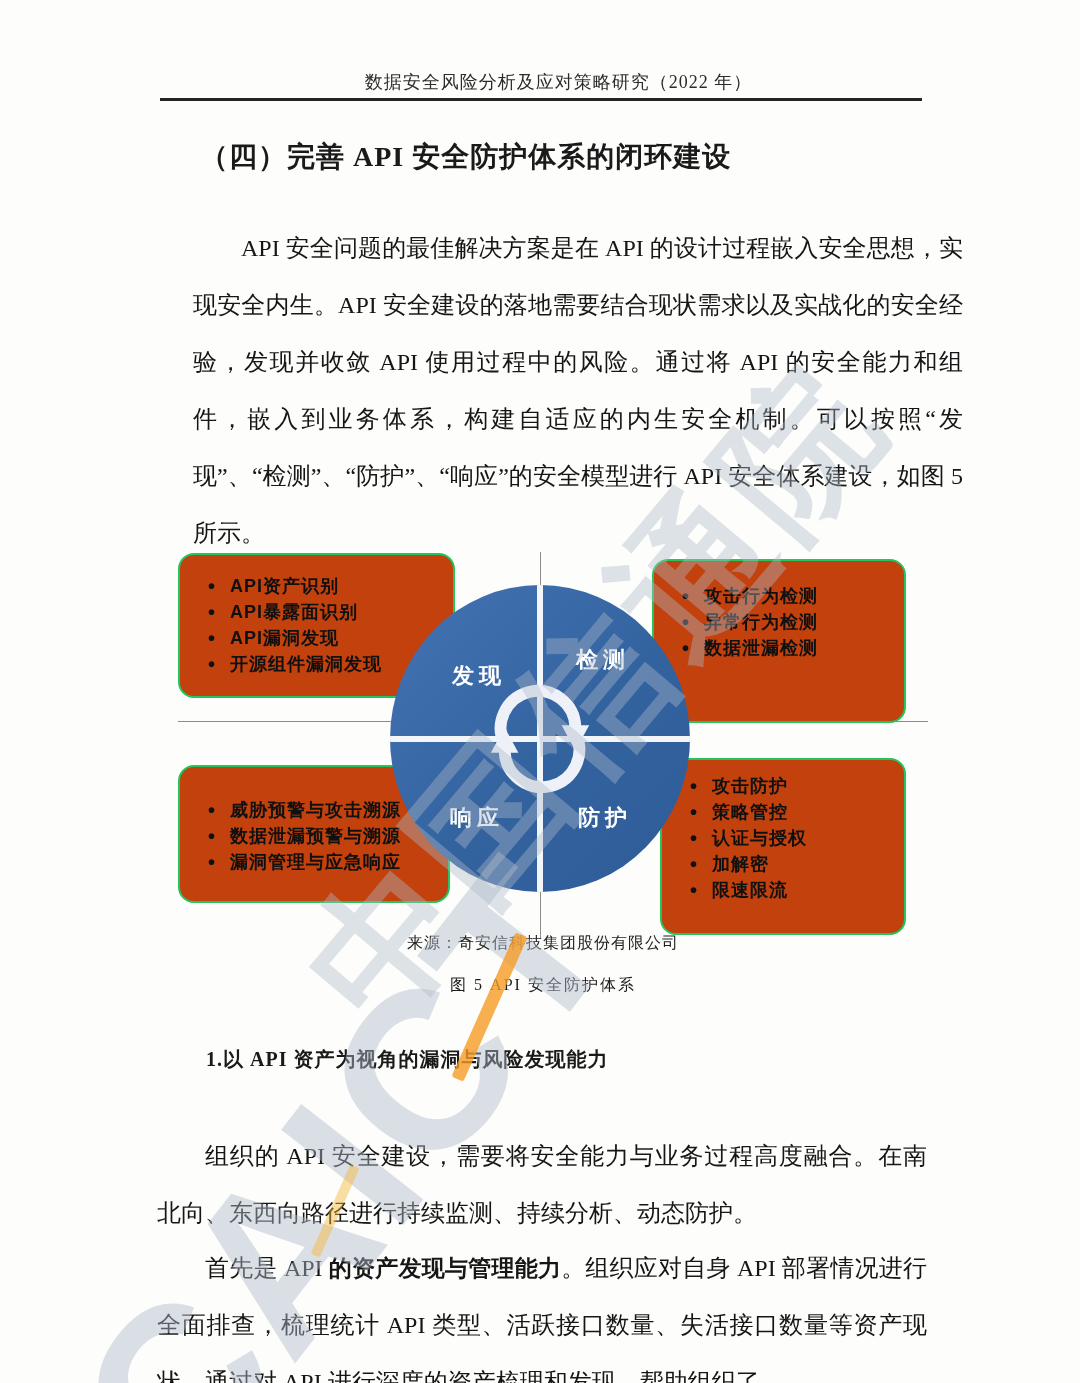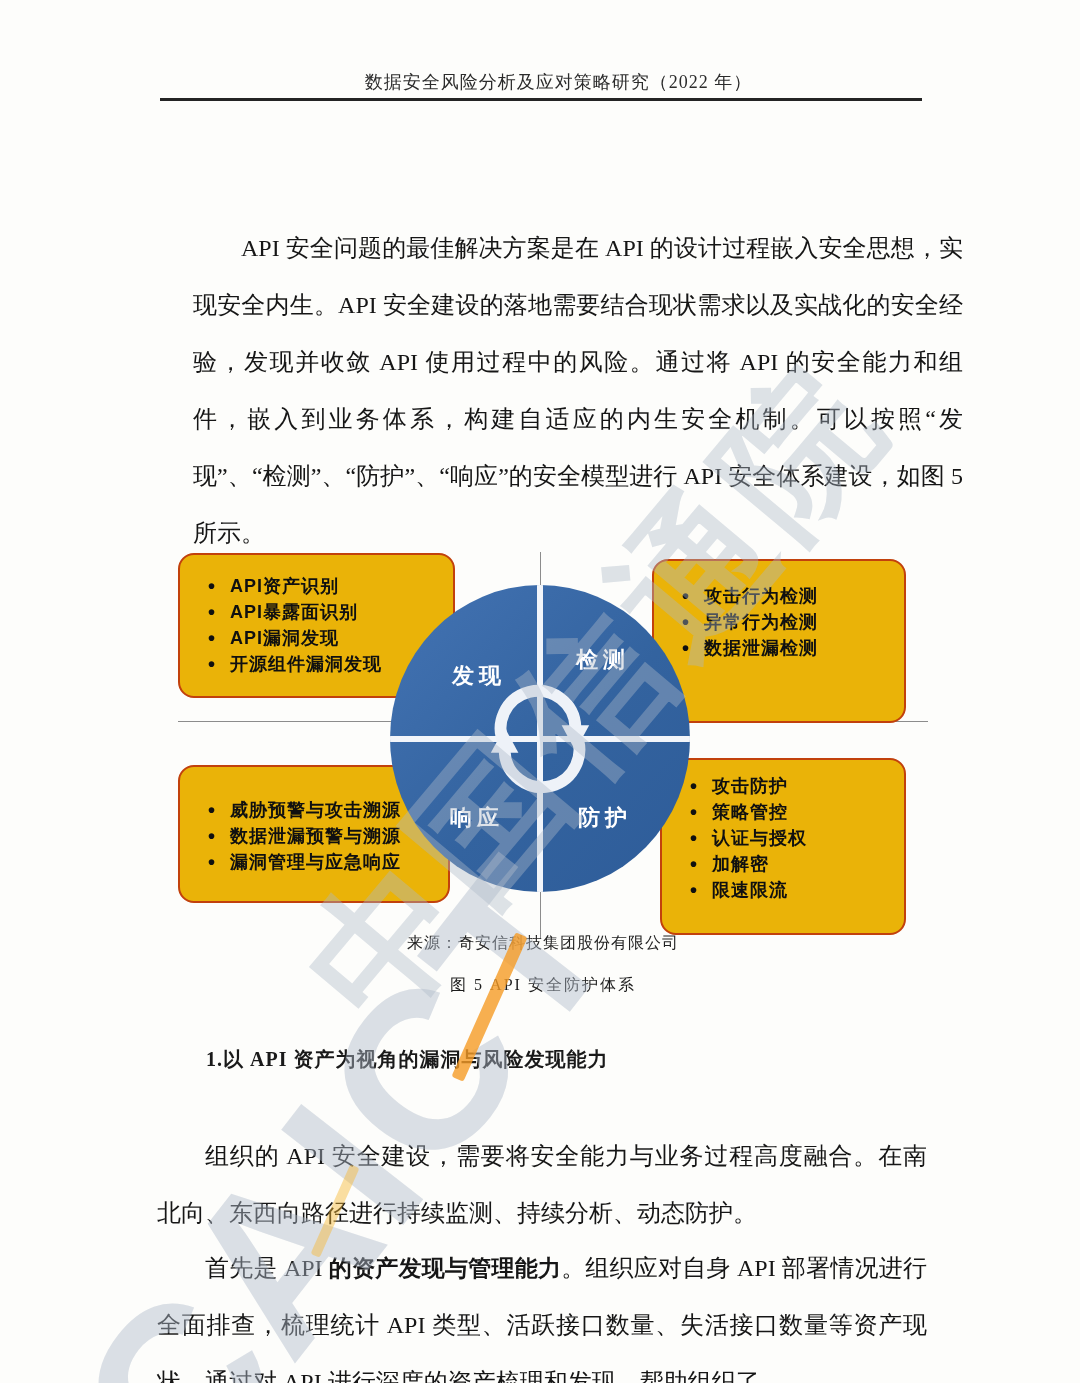--- a/index.html
+++ b/index.html
@@ -32,21 +32,21 @@
   #para3{top:1216px;}
   .sub-heading{
     position:absolute;top:1046px;left:160px;width:770px;padding-left:46px;box-sizing:border-box;
     font-size:20px;font-weight:bold;letter-spacing:1px;
   }
   .bold-inline{font-weight:bold;font-family:Liberation Serif, serif;font-size:23px;}
   
   .hair-v{position:absolute;left:540px;top:552px;width:1px;height:386px;background:#8c8c8c;}
   .hair-h{position:absolute;left:178px;top:721px;width:750px;height:1px;background:#8c8c8c;}
   .fig-box{
-    position:absolute;background:#eab308;border:2px solid #c2410c;border-radius:16px;
+    position:absolute;background:#c2410c;border:2px solid #22c55e;border-radius:16px;
     box-sizing:border-box;
   }
   #box-tl{left:178px;top:553px;width:277px;height:145px;}
   #box-tr{left:652px;top:559px;width:254px;height:164px;}
   #box-bl{left:178px;top:765px;width:272px;height:138px;}
   #box-br{left:660px;top:758px;width:246px;height:177px;}
   .fig-box ul{list-style:none;margin:0;padding:0 6px 0 50px;}
   #box-tl ul{padding-top:18px;}
   #box-tr ul{padding-top:22px;}
   #box-bl ul{padding-top:30px;}
@@ -109,20 +109,21 @@
 </head>
 <body>
 
 <div class="page">
 
   <div class="layer">
 
     <div class="running-header">数据安全风险分析及应对策略研究（2022 年）</div>
     <div class="header-rule"></div>
 
+    <div class="section-title">（四）完善 API 安全防护体系的闭环建设</div>
 
     <p class="body-para" id="para1">API 安全问题的最佳解决方案是在 API 的设计过程嵌入安全思想，实现安全内生。API 安全建设的落地需要结合现状需求以及实战化的安全经验，发现并收敛 API 使用过程中的风险。通过将 API 的安全能力和组件，嵌入到业务体系，构建自适应的内生安全机制。可以按照“发现”、“检测”、“防护”、“响应”的安全模型进行 API 安全体系建设，如图 5 所示。</p>
 
     <div class="hair-v"></div>
     <div class="hair-h"></div>
 
     <div class="fig-box" id="box-tl">
       <ul>
         <li>API资产识别</li>
         <li>API暴露面识别</li>

